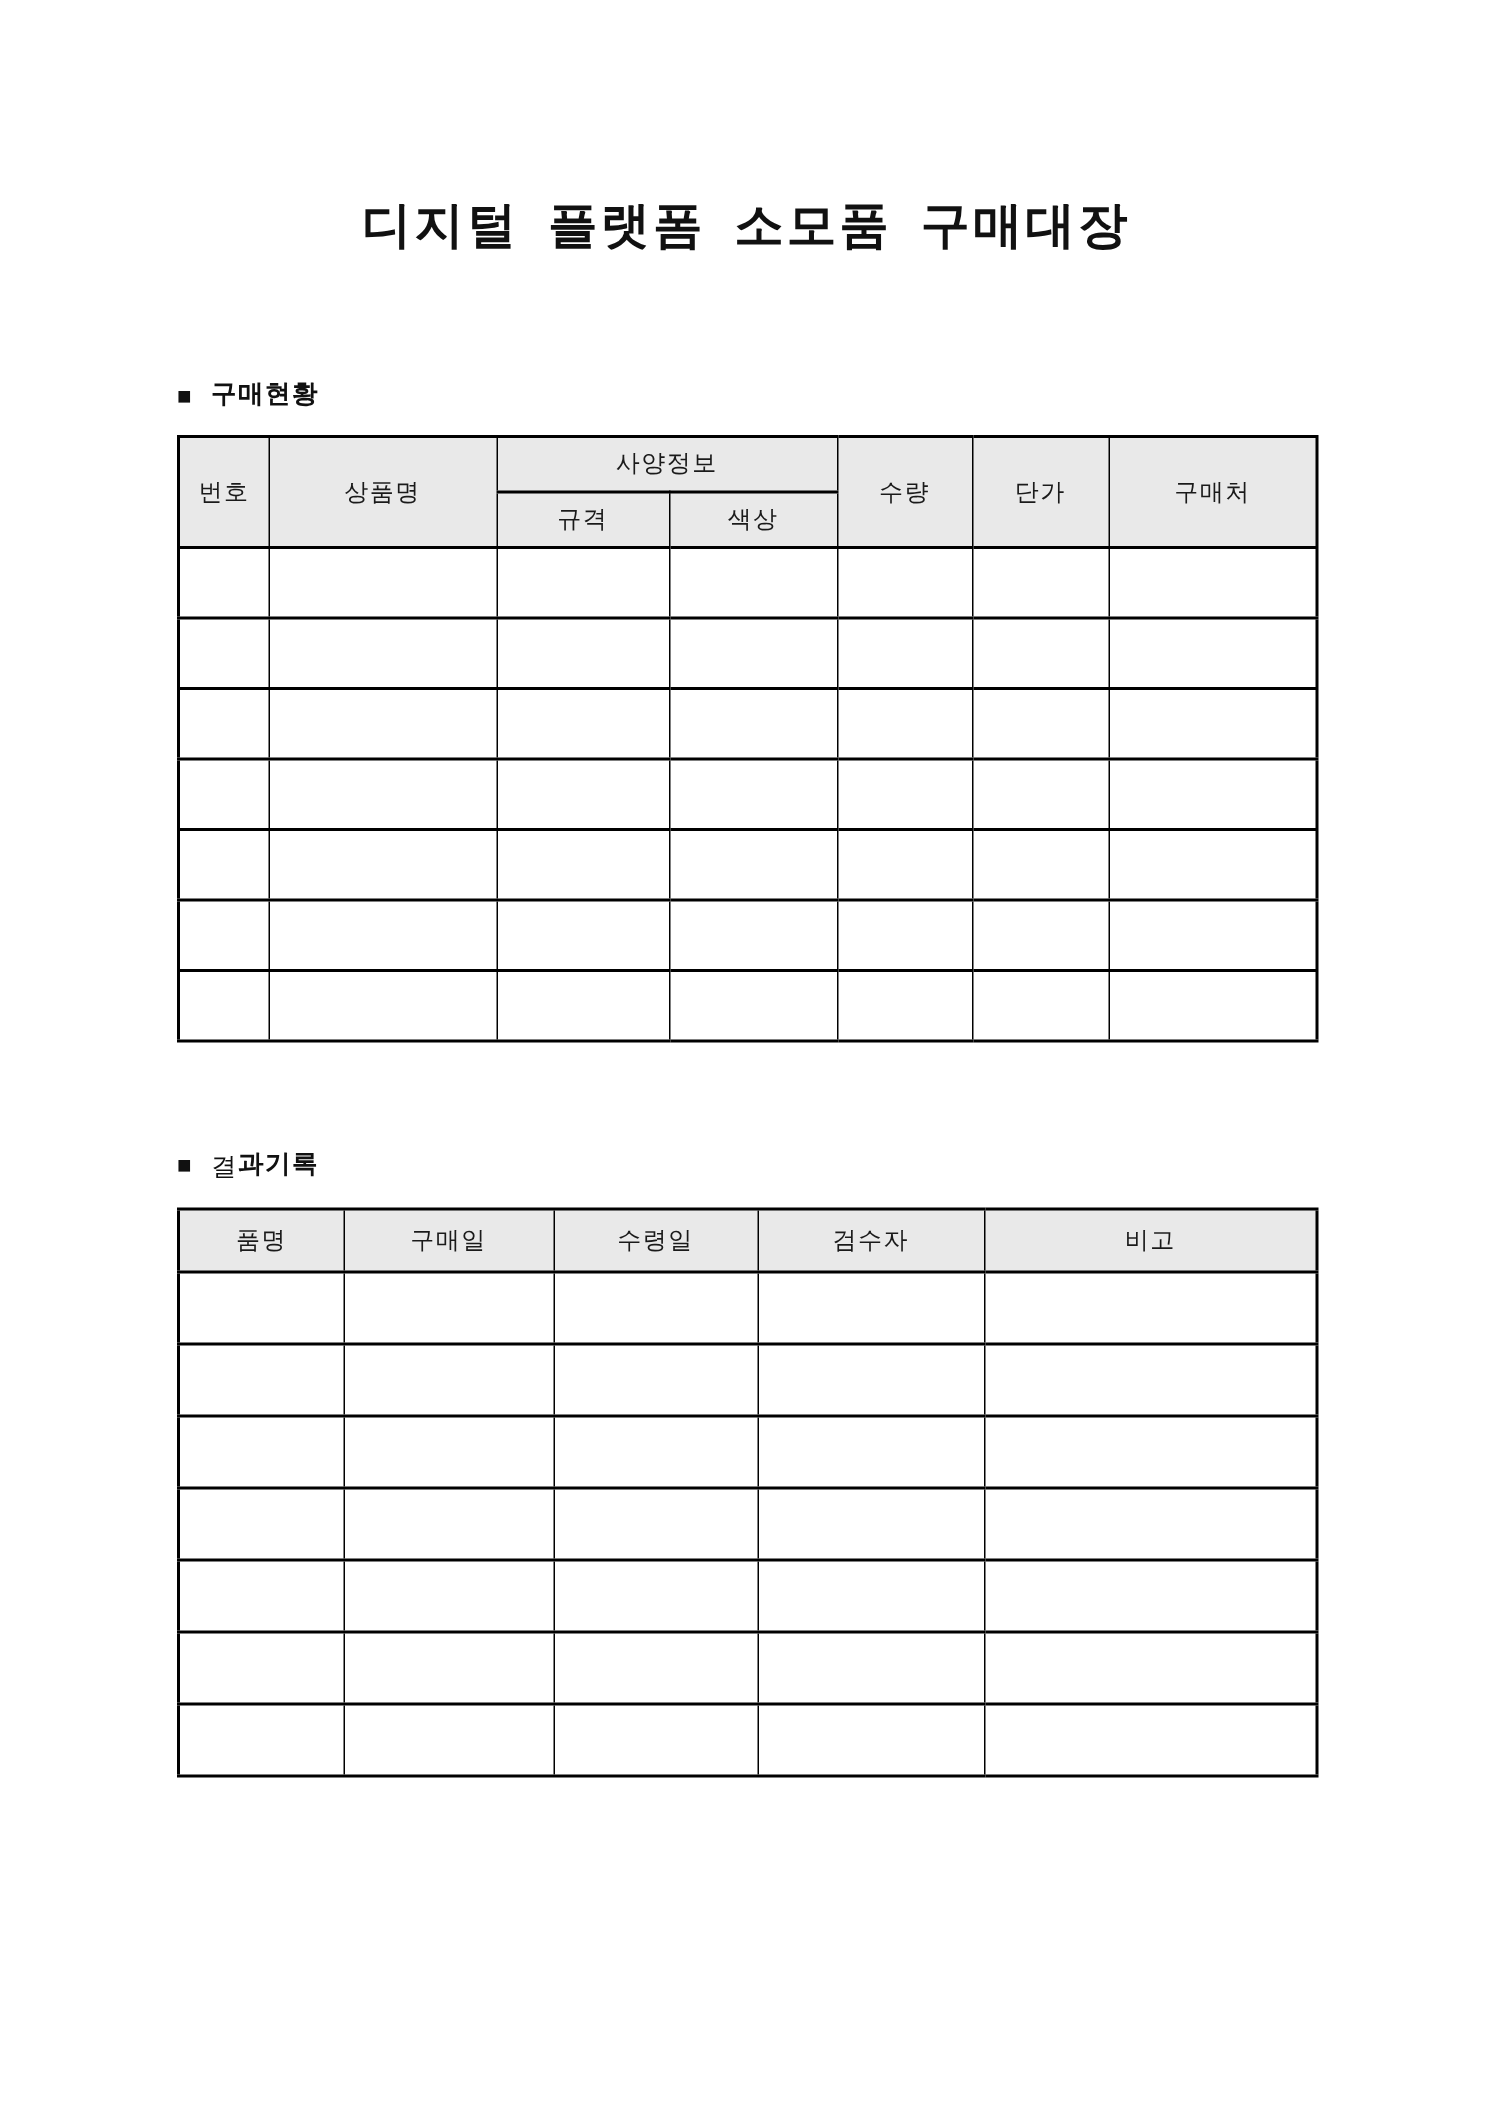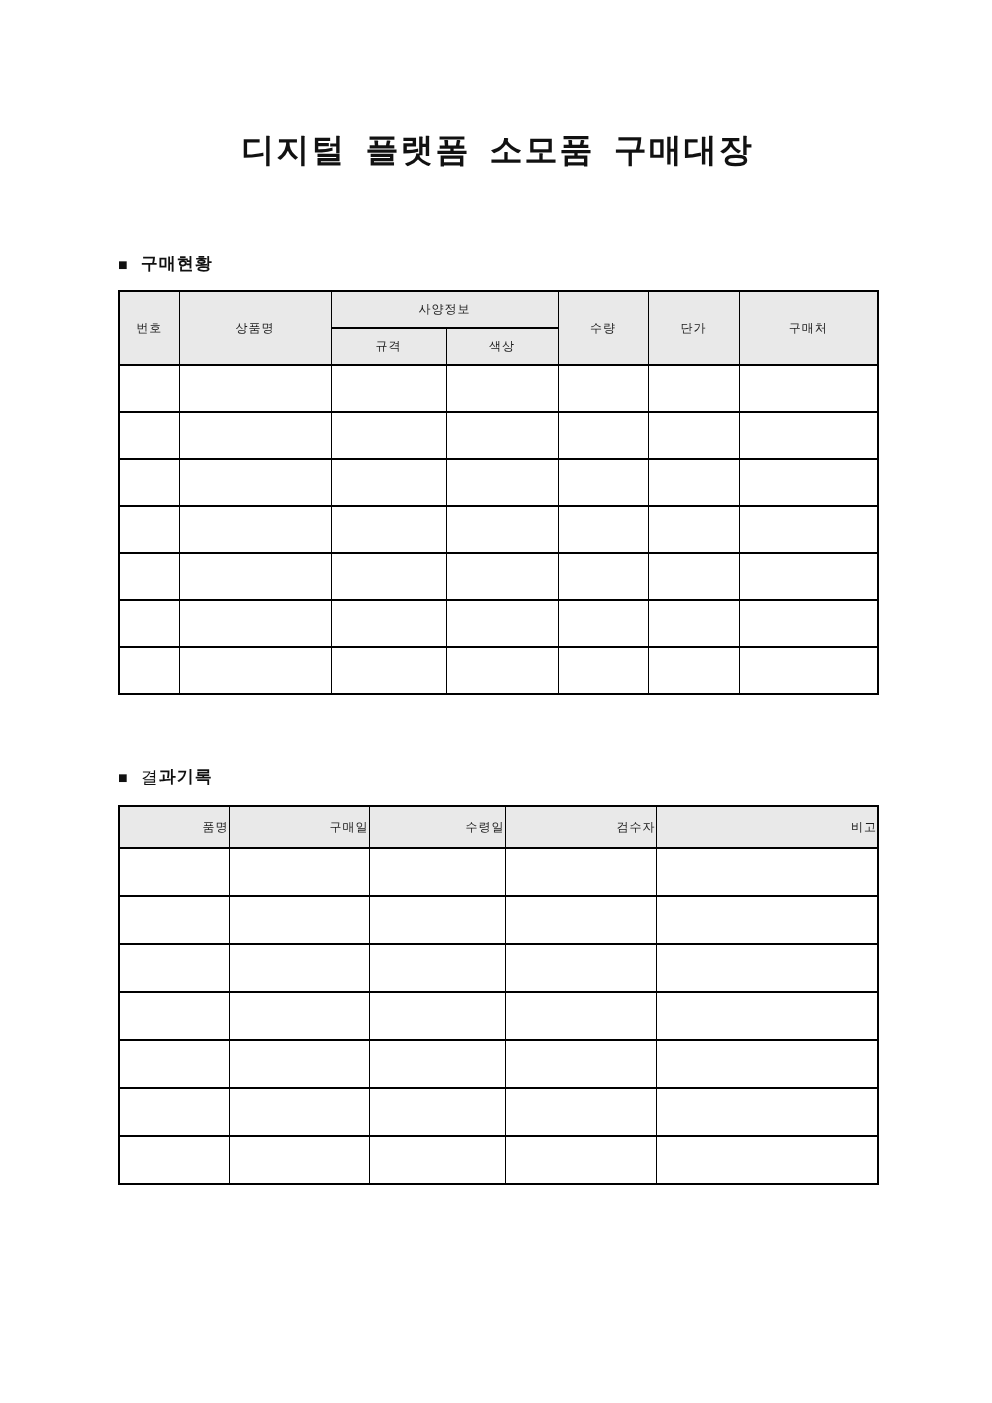--- a/index.html
+++ b/index.html
@@ -57,27 +57,27 @@
     border-left: 1px solid #000000;
     border-right: 1px solid #000000;
     border-top: 2px solid #000000;
     border-bottom: 2px solid #000000;
     text-align: center;
     vertical-align: middle;
   }
   th {
     background: #e9e9e9;
     font-weight: normal;
-    font-size: 12px;
+    font-size: 16px;
     letter-spacing: 1px;
     color: #1a1a1a;
   }
   .t1 thead th { height: 37px; }
   .t1 tbody td { height: 47px; background: #ffffff; }
-  .t2 thead th { height: 42px; text-align: right; }
+  .t2 thead th { height: 42px; }
   .t2 tbody td { height: 48px; background: #ffffff; }
 </style>
 </head>
 <body>
 
 <div class="page">
   <div class="content">
 
     <h1 class="doc-title">디지털 플랫폼 소모품 구매대장</h1>
 

